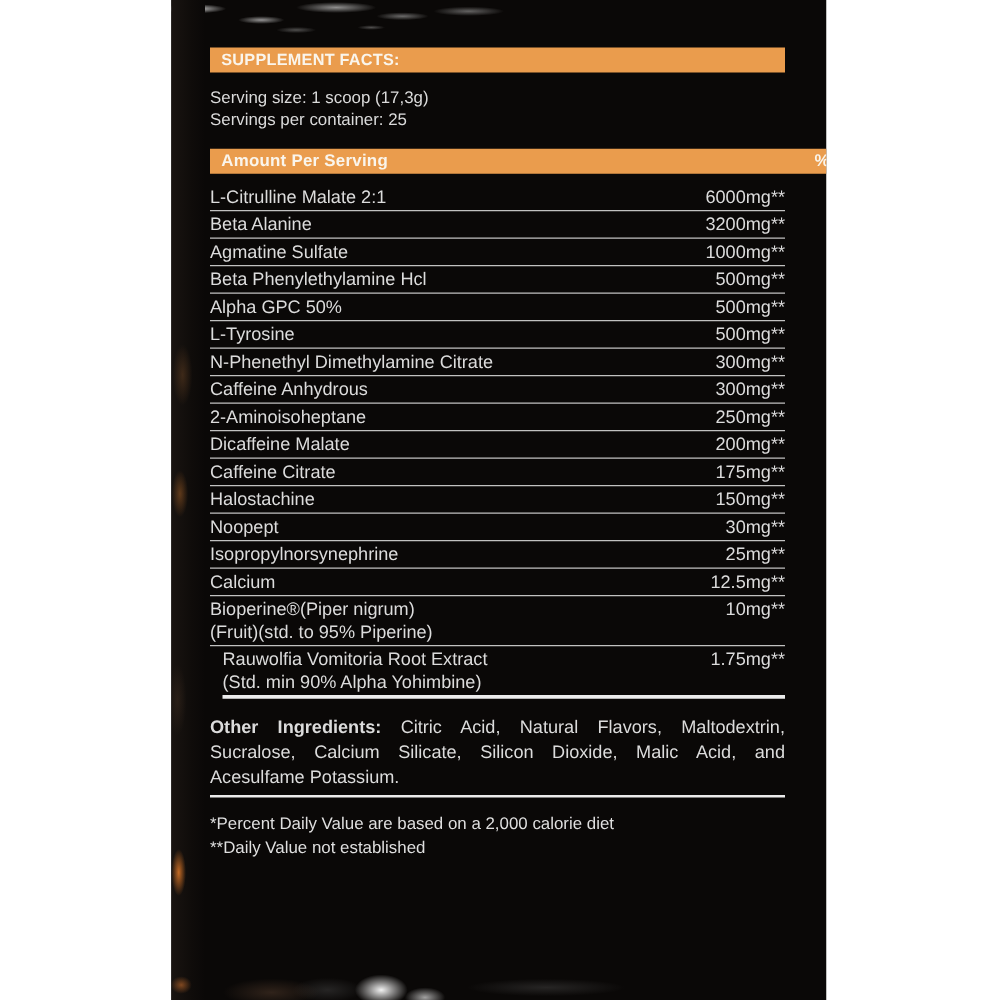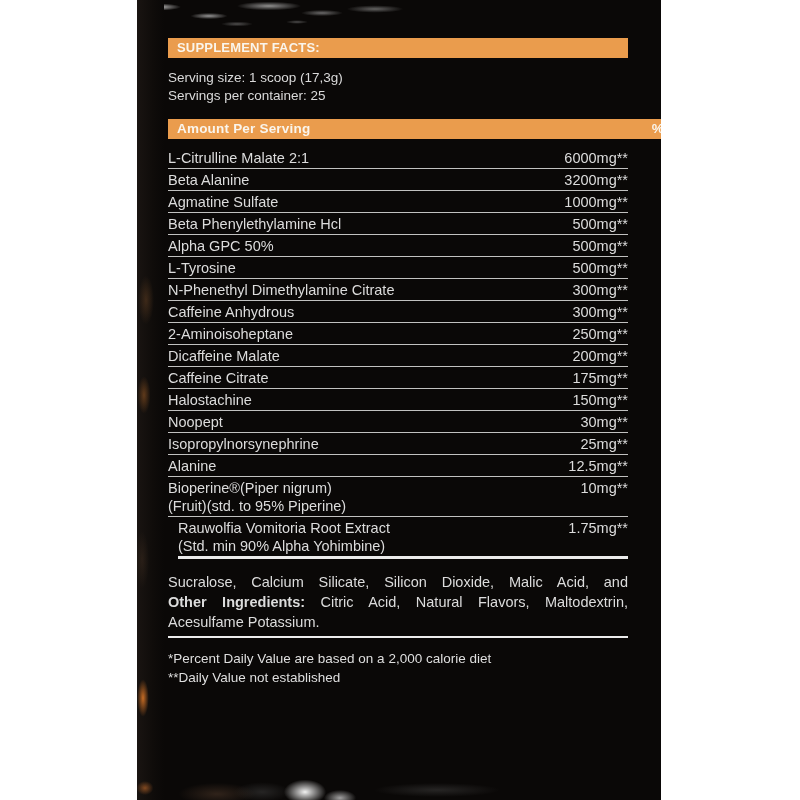--- a/index.html
+++ b/index.html
@@ -235,21 +235,21 @@
         <div class="row">
           <div class="row-name">
             <div class="name-line1">Isopropylnorsynephrine</div>
 
           </div>
           <div class="row-amount">25mg**</div>
         </div>
 
         <div class="row">
           <div class="row-name">
-            <div class="name-line1">Alanine</div>
+            <div class="name-line1">Calcium</div>
 
           </div>
           <div class="row-amount">12.5mg**</div>
         </div>
 
         <div class="row">
           <div class="row-name">
             <div class="name-line1">Bioperine®(Piper nigrum)</div>
             <div class="name-line2">(Fruit)(std. to 95% Piperine)</div>
           </div>
@@ -259,22 +259,22 @@
         <div class="row">
           <div class="row-name">
             <div class="name-line1">Rauwolfia Vomitoria Root Extract</div>
             <div class="name-line2">(Std. min 90% Alpha Yohimbine)</div>
           </div>
           <div class="row-amount">1.75mg**</div>
         </div>
       </div>
 
       <div class="other">
+        <div class="just"><span class="lead">Other Ingredients:</span><span> Citric Acid, Natural Flavors, Maltodextrin,</span></div>
         <div class="just">Sucralose, Calcium Silicate, Silicon Dioxide, Malic Acid, and</div>
-        <div class="just"><span class="lead">Other Ingredients:</span><span> Citric Acid, Natural Flavors, Maltodextrin,</span></div>
         <div>Acesulfame Potassium.</div>
       </div>
 
       <div class="footnotes">
         <div>*Percent Daily Value are based on a 2,000 calorie diet</div>
         <div>**Daily Value not established</div>
       </div>
 
     </div>
   </div>

